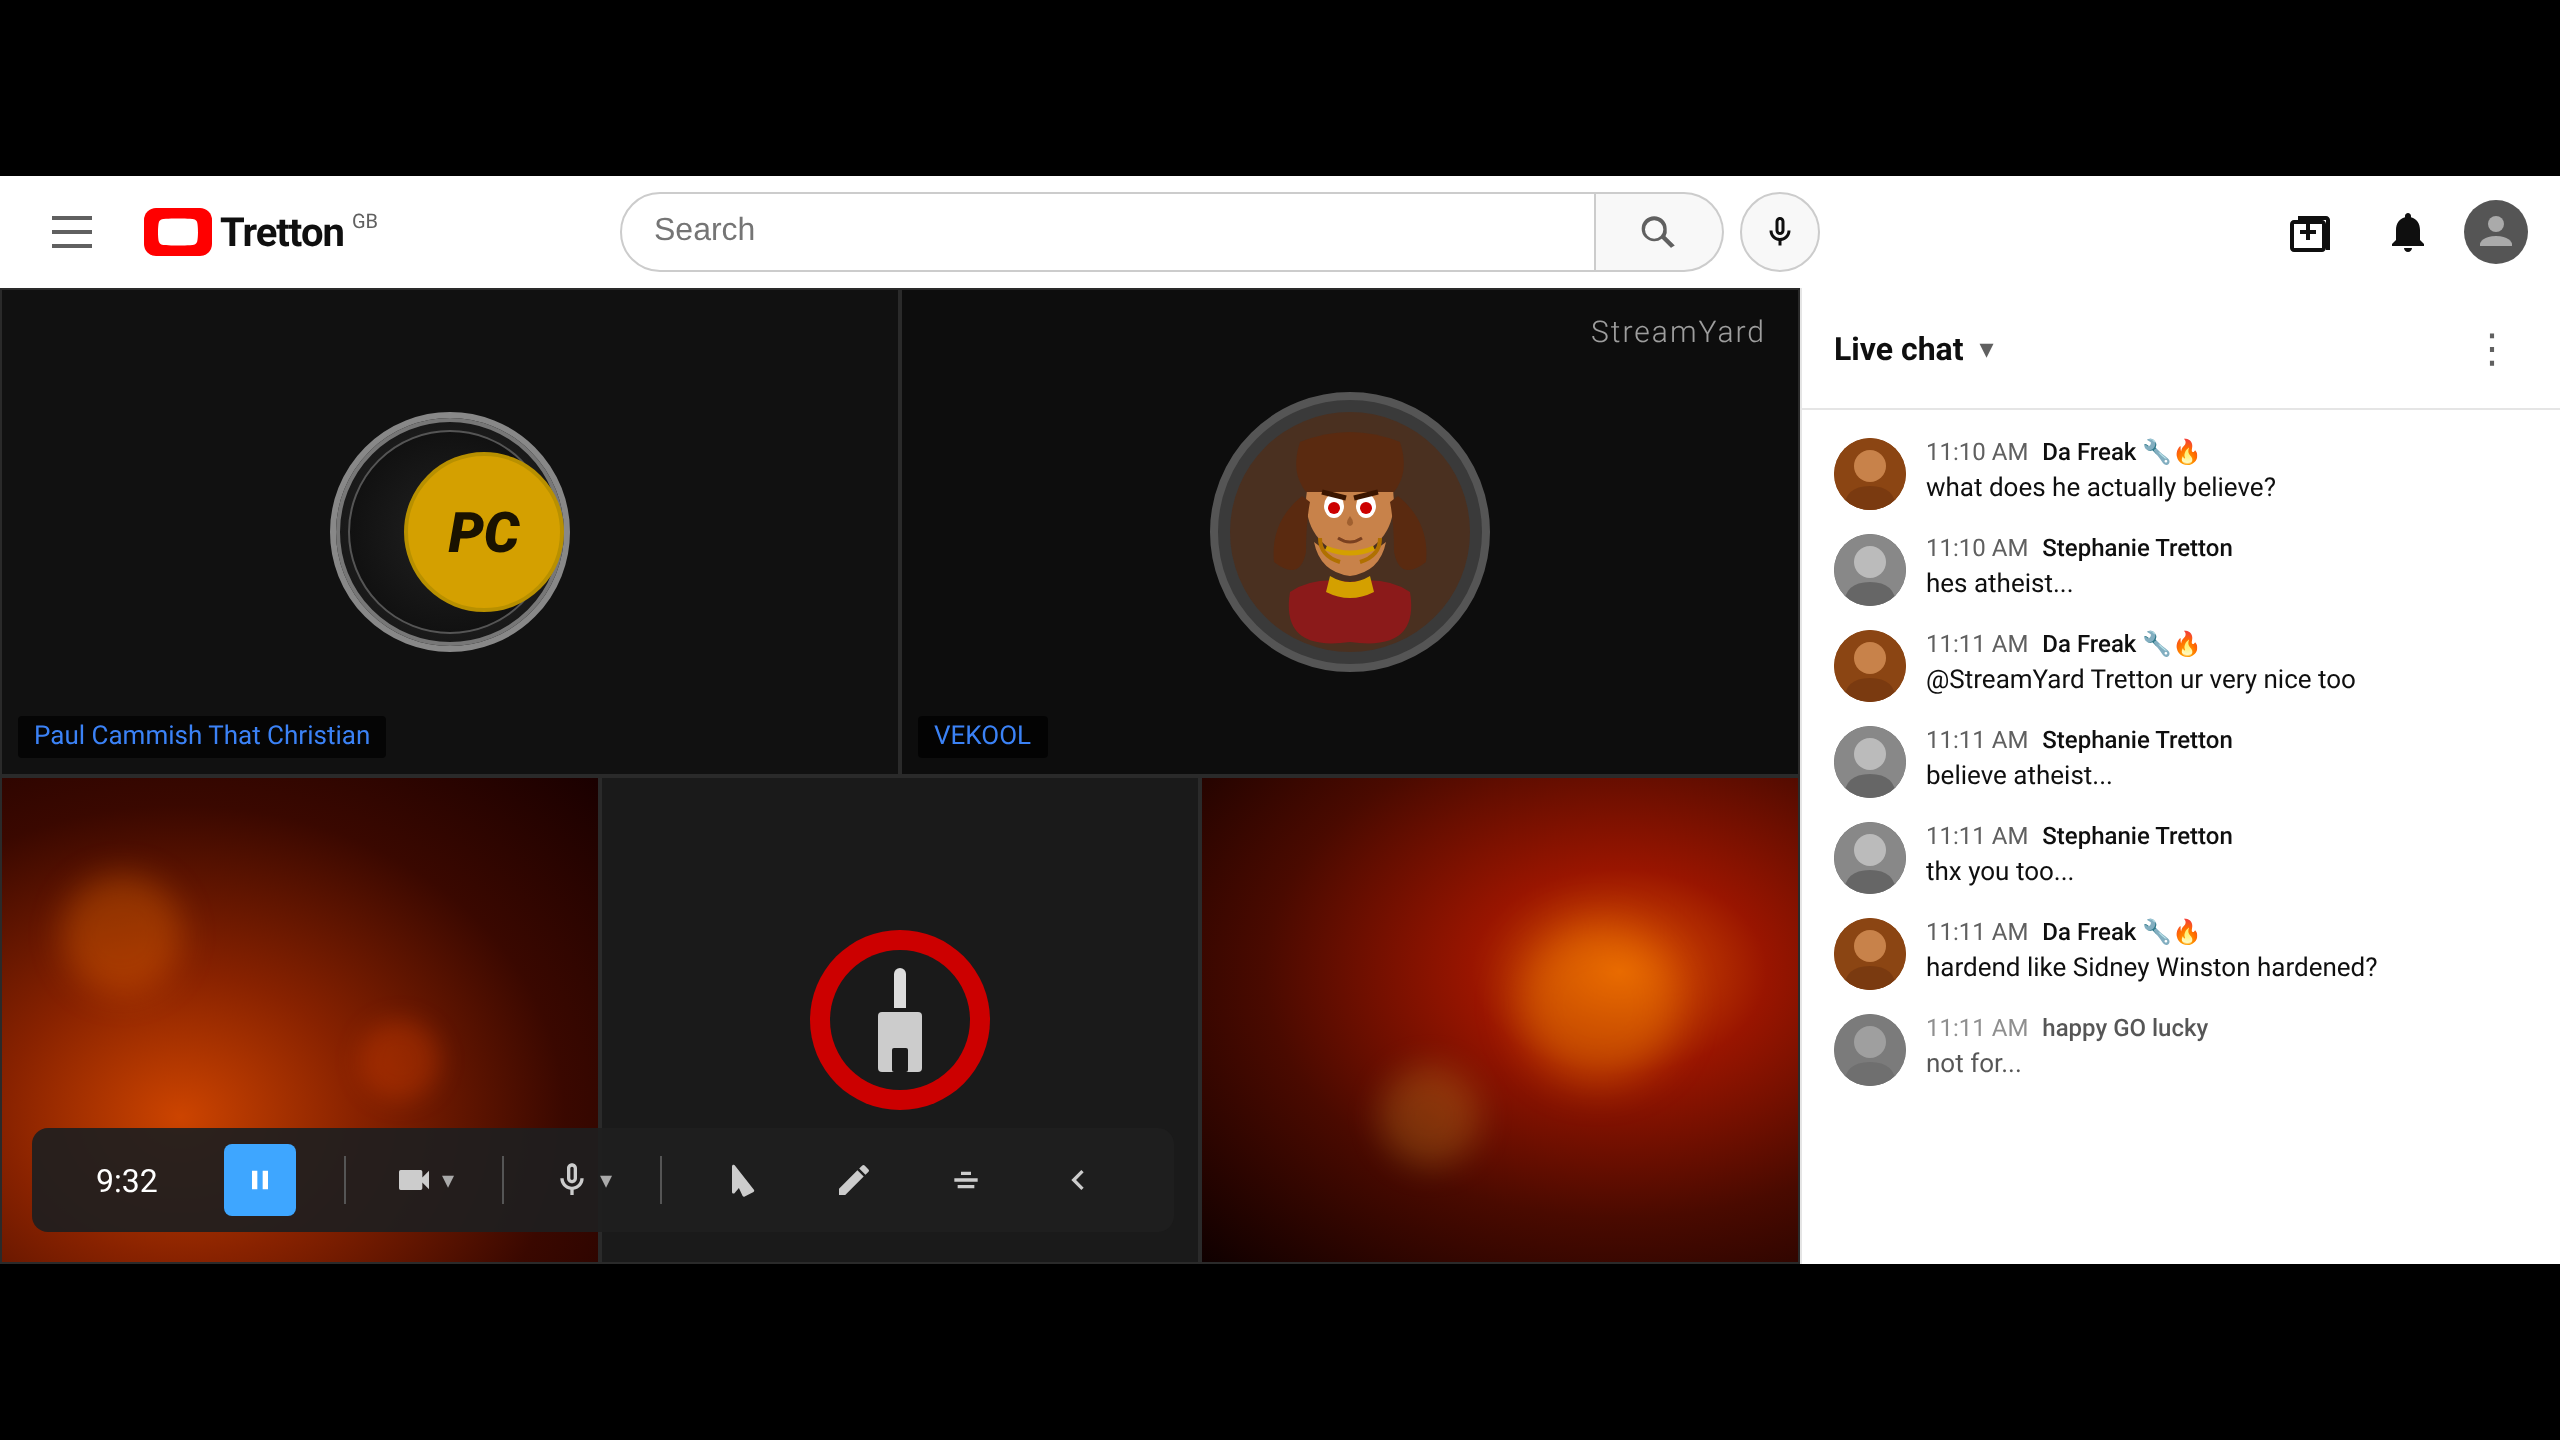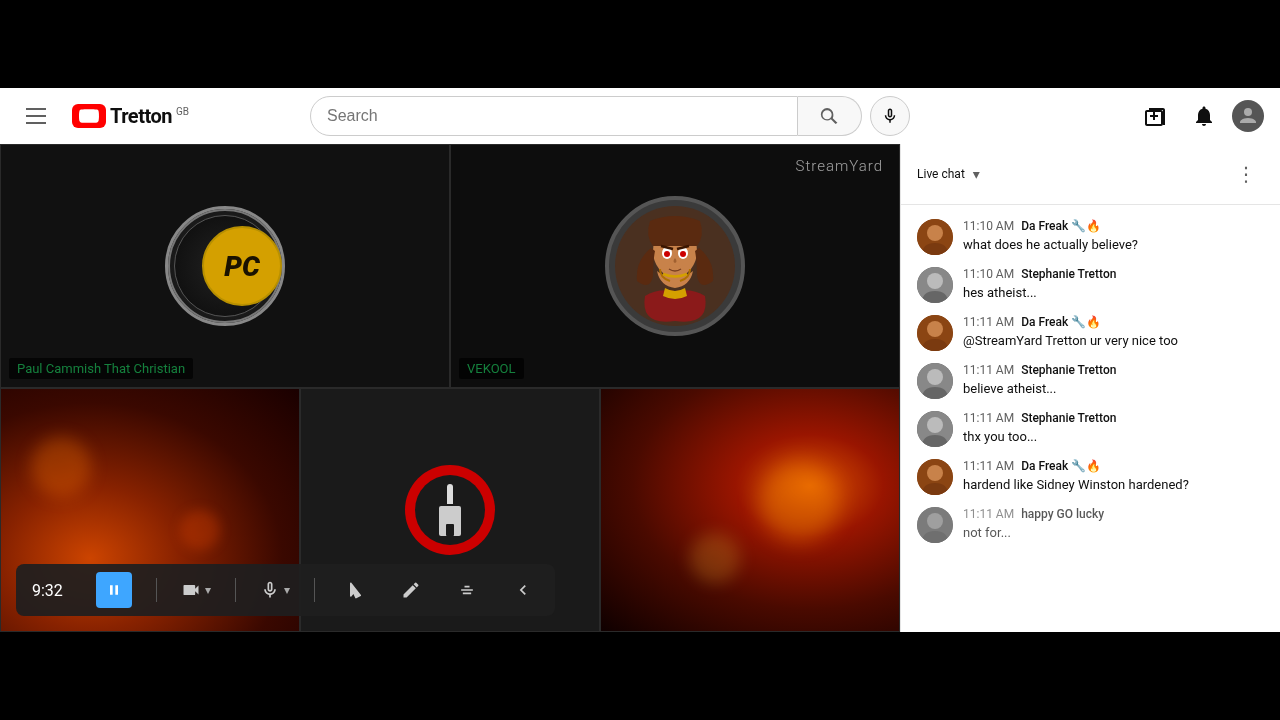--- a/index.html
+++ b/index.html
@@ -119,35 +119,35 @@
       background: #3a3a3a;
       display: flex; align-items: center; justify-content: center;
       overflow: hidden;
       border: 4px solid #555;
     }
 
     
     .name-overlay {
       position: absolute; bottom: 8px; left: 8px;
       background: rgba(0,0,0,0.7);
-      color: #15803d; font-size: 13px; padding: 3px 8px;
+      color: #3b82f6; font-size: 13px; padding: 3px 8px;
       border-radius: 2px;
     }
     .streamyard-watermark {
       position: absolute; top: 12px; right: 16px;
       color: rgba(255,255,255,0.6);
       font-size: 15px; font-weight: 300; letter-spacing: 1px;
     }
 
     
     .video-controls {
       position: absolute; bottom: 16px; left: 16px;
       background: rgba(30,30,30,0.92);
       border-radius: 8px;
-      padding: 8px 16px;
+      padding: 8px 32px;
       display: flex; align-items: center; gap: 24px;
       z-index: 20;
       justify-content: space-between;
     }
     .time-display {
       color: #fff; font-size: 16px; font-weight: 400; min-width: 40px;
     }
     .ctrl-btn {
       background: #3ea6ff;
       border: none; border-radius: 4px;
@@ -175,21 +175,21 @@
       display: flex; flex-direction: column;
       background: #fff;
       flex-shrink: 0;
     }
     .chat-header {
       display: flex; align-items: center; justify-content: space-between;
       padding: 12px 16px;
       border-bottom: 1px solid #e5e5e5;
     }
     .chat-title-area { display: flex; align-items: center; gap: 8px; cursor: pointer; }
-    .chat-title { font-size: 12px; font-weight: 400; color: #0f0f0f; text-align: center; }
+    .chat-title { font-size: 16px; font-weight: 700; color: #0f0f0f; text-align: center; }
     .chat-chevron { color: #606060; font-size: 14px; }
     .chat-more-btn {
       background: none; border: none; cursor: pointer;
       color: #606060; font-size: 20px;
       width: 36px; height: 36px; border-radius: 50%;
       display: flex; align-items: center; justify-content: center;
     }
 
     
     .chat-messages {

